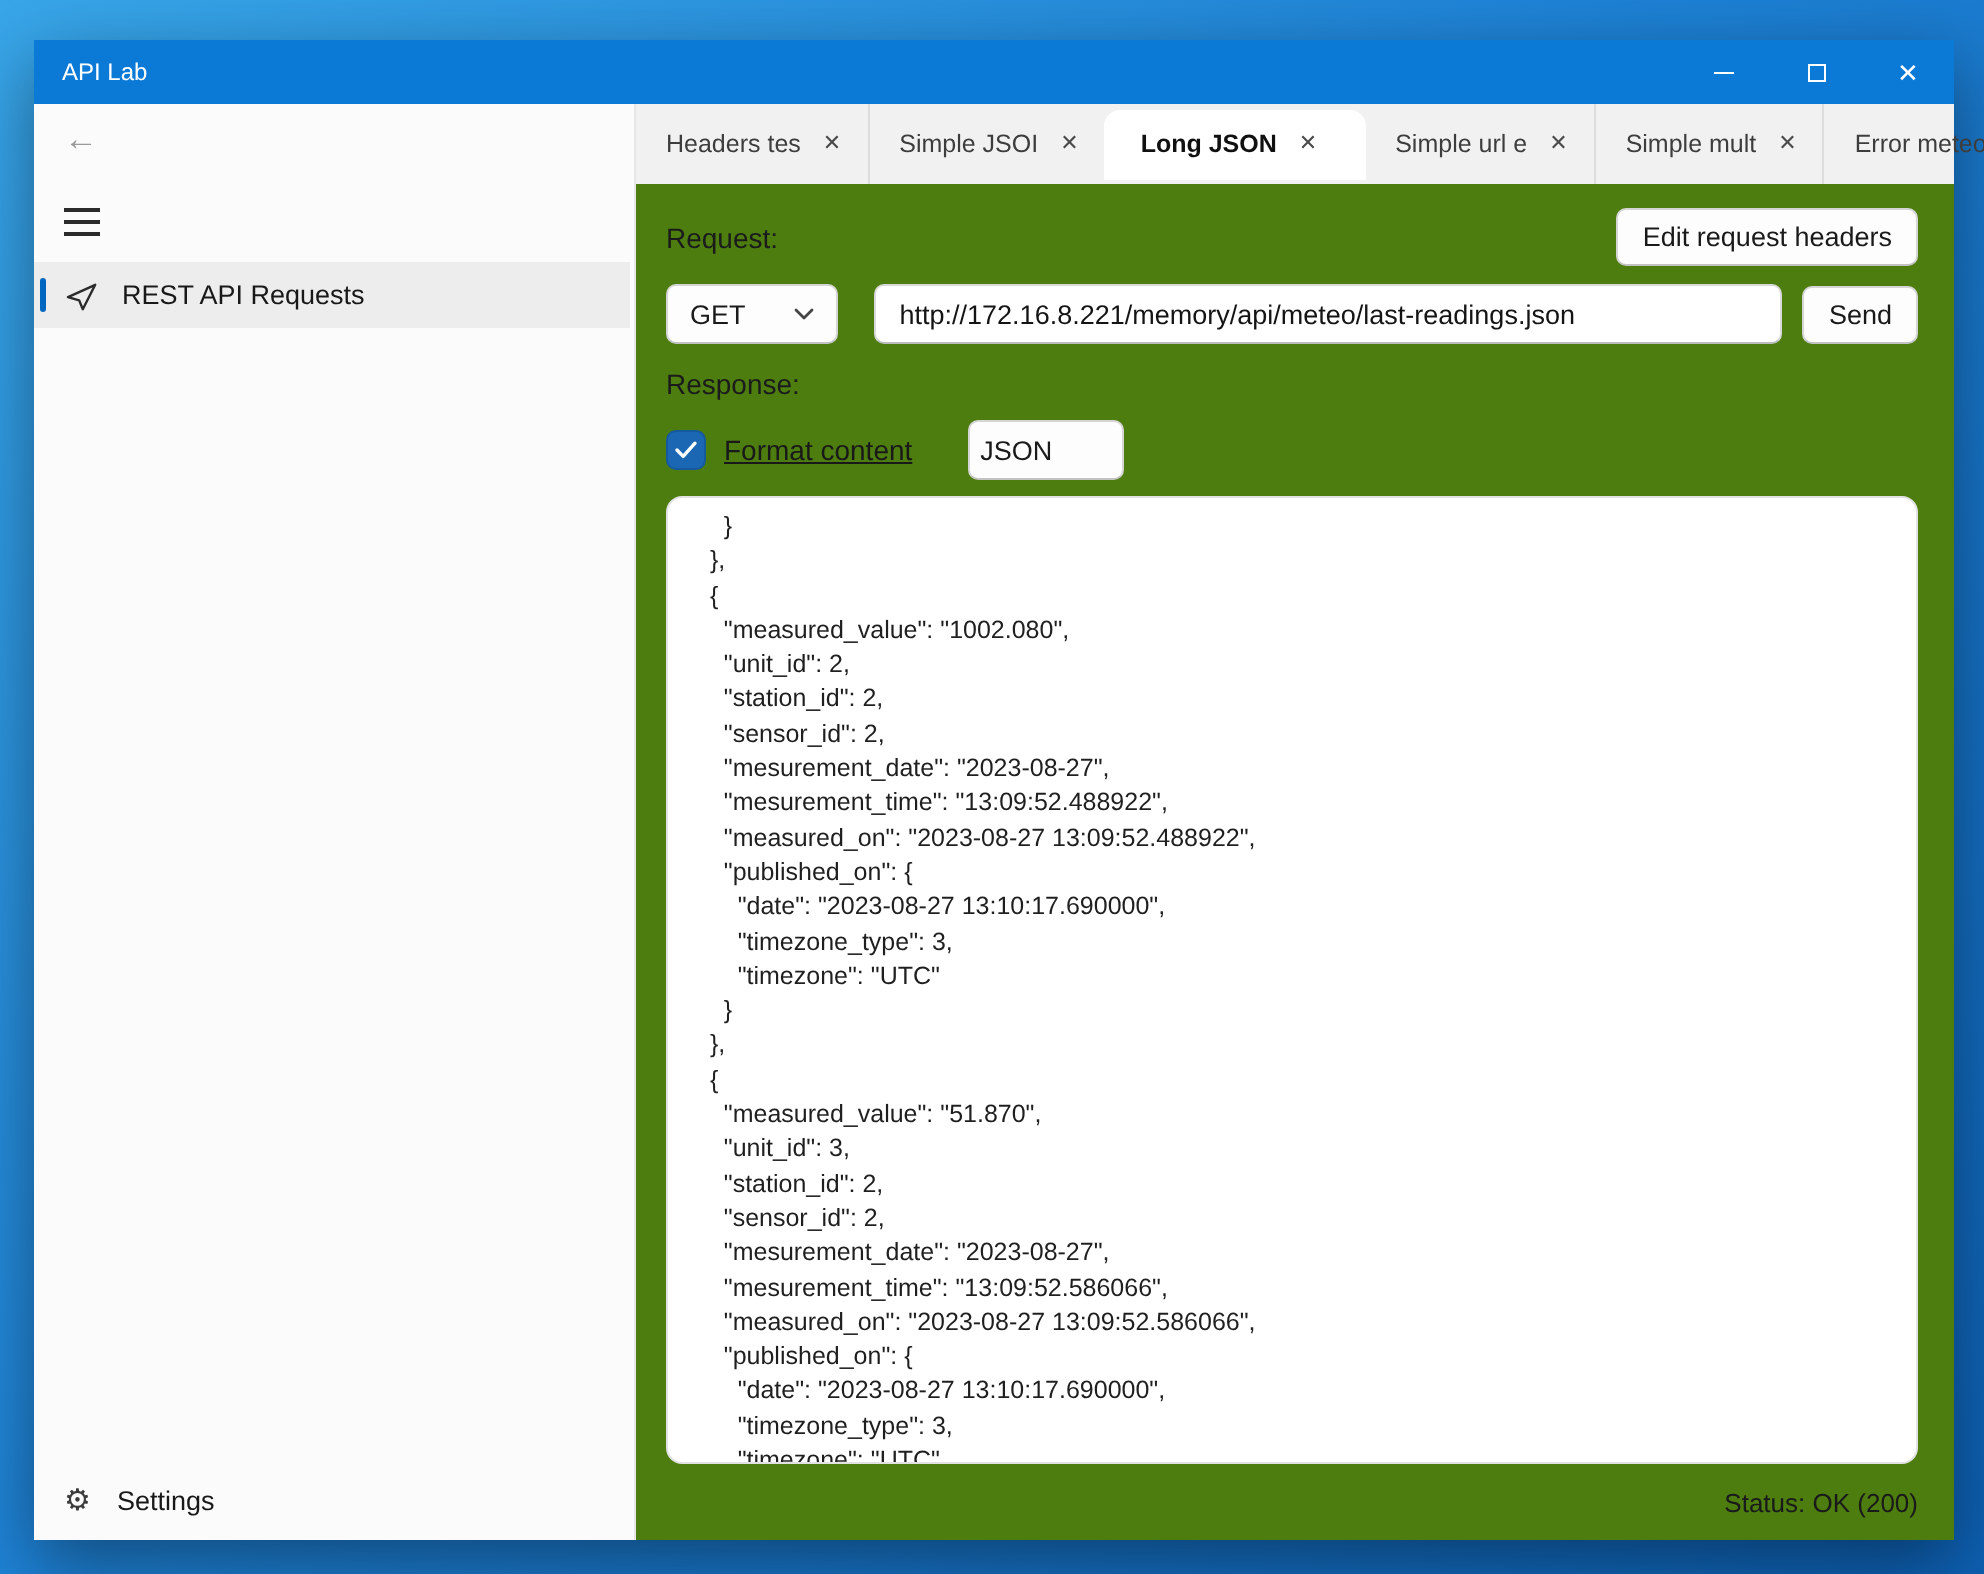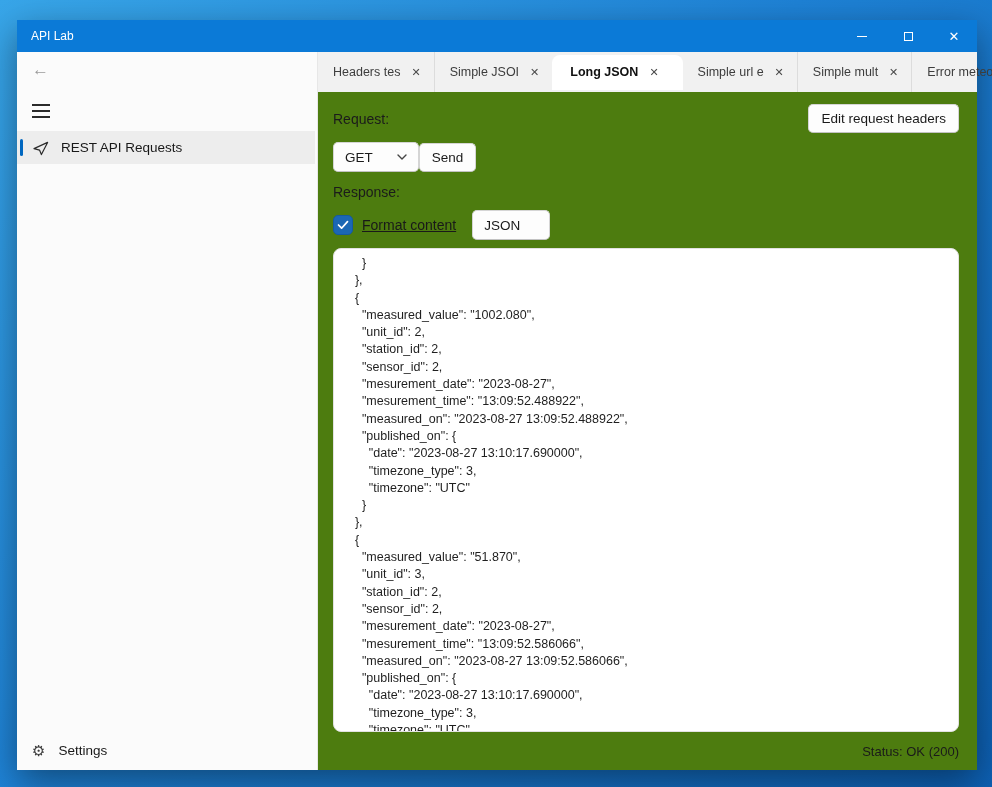--- a/index.html
+++ b/index.html
@@ -56,21 +56,21 @@
               height:30px; display:flex; align-items:center; gap:24px; padding:0 11px; font-size:13.5px; color:#1a1a1a; }
   .chev { display:block; }
   .url-input { flex:1; margin:0 10px 0 18px; height:30px; background:#fff; border:1px solid #d9d9d9;
                border-bottom-color:#bdbdbd; border-radius:5px; display:flex; align-items:center;
                padding:0 12px; font-size:13.5px; color:#141414; white-space:nowrap; overflow:hidden; }
   .response-label { margin-top:12px; height:17px; }
   .format-row { margin-top:9px; display:flex; align-items:center; height:30px; }
   .checkbox { width:20px; height:20px; border-radius:5px; background:#1b67b4; border:1px solid #155a9f;
               display:flex; align-items:center; justify-content:center; }
   .checkbox-label { margin-left:9px; font-size:14px; color:#191919;text-decoration:underline; }
-  .format-dropdown { margin-left:16px; width:78px; justify-content:space-between; }
+  .format-dropdown { margin-left:28px; width:78px; justify-content:flex-end; }
   .json-panel { margin-top:8px; height:484px; border:1px solid #e2e2e2; border-radius:8px;
                 background:#fff; overflow:hidden; flex:0 0 auto; }
   .json-body { font-family:"Liberation Sans","DejaVu Sans",sans-serif; font-size:12.5px; line-height:17.3px;
                color:#1f1f1f; white-space:pre; padding:6px 0 0 14px; }
   .status-row { flex:1; display:flex; align-items:center; justify-content:flex-end; font-size:13px; color:#1a1a1a; }
 </style>
 </head>
 <body>
 
 <div class="window">
@@ -148,20 +148,23 @@
           <div class="section-label">Request:</div>
           <button class="btn">Edit request headers</button>
         </div>
 
         <div class="request-row">
           <div class="dropdown">
             <span>GET</span>
             <svg class="chev" width="10" height="6" viewBox="0 0 10 6">
                 <polyline points="1,1 5,5 9,1" fill="none" stroke="#464646" stroke-width="1.4" stroke-linecap="round" stroke-linejoin="round"></polyline>
               </svg>
+          </div>
+          <div class="url-input">
+            <span>http://172.16.8.221/memory/api/meteo/last-readings.json</span>
           </div>
           <button class="btn">Send</button>
         </div>
 
         <div class="section-label response-label">Response:</div>
 
         <div class="format-row">
           <div class="checkbox">
             <svg width="12" height="10" viewBox="0 0 12 10">
                 <polyline points="1.5,5 4.6,8.2 10.5,1.6" fill="none" stroke="#ffffff" stroke-width="1.7" stroke-linecap="round" stroke-linejoin="round"></polyline>

